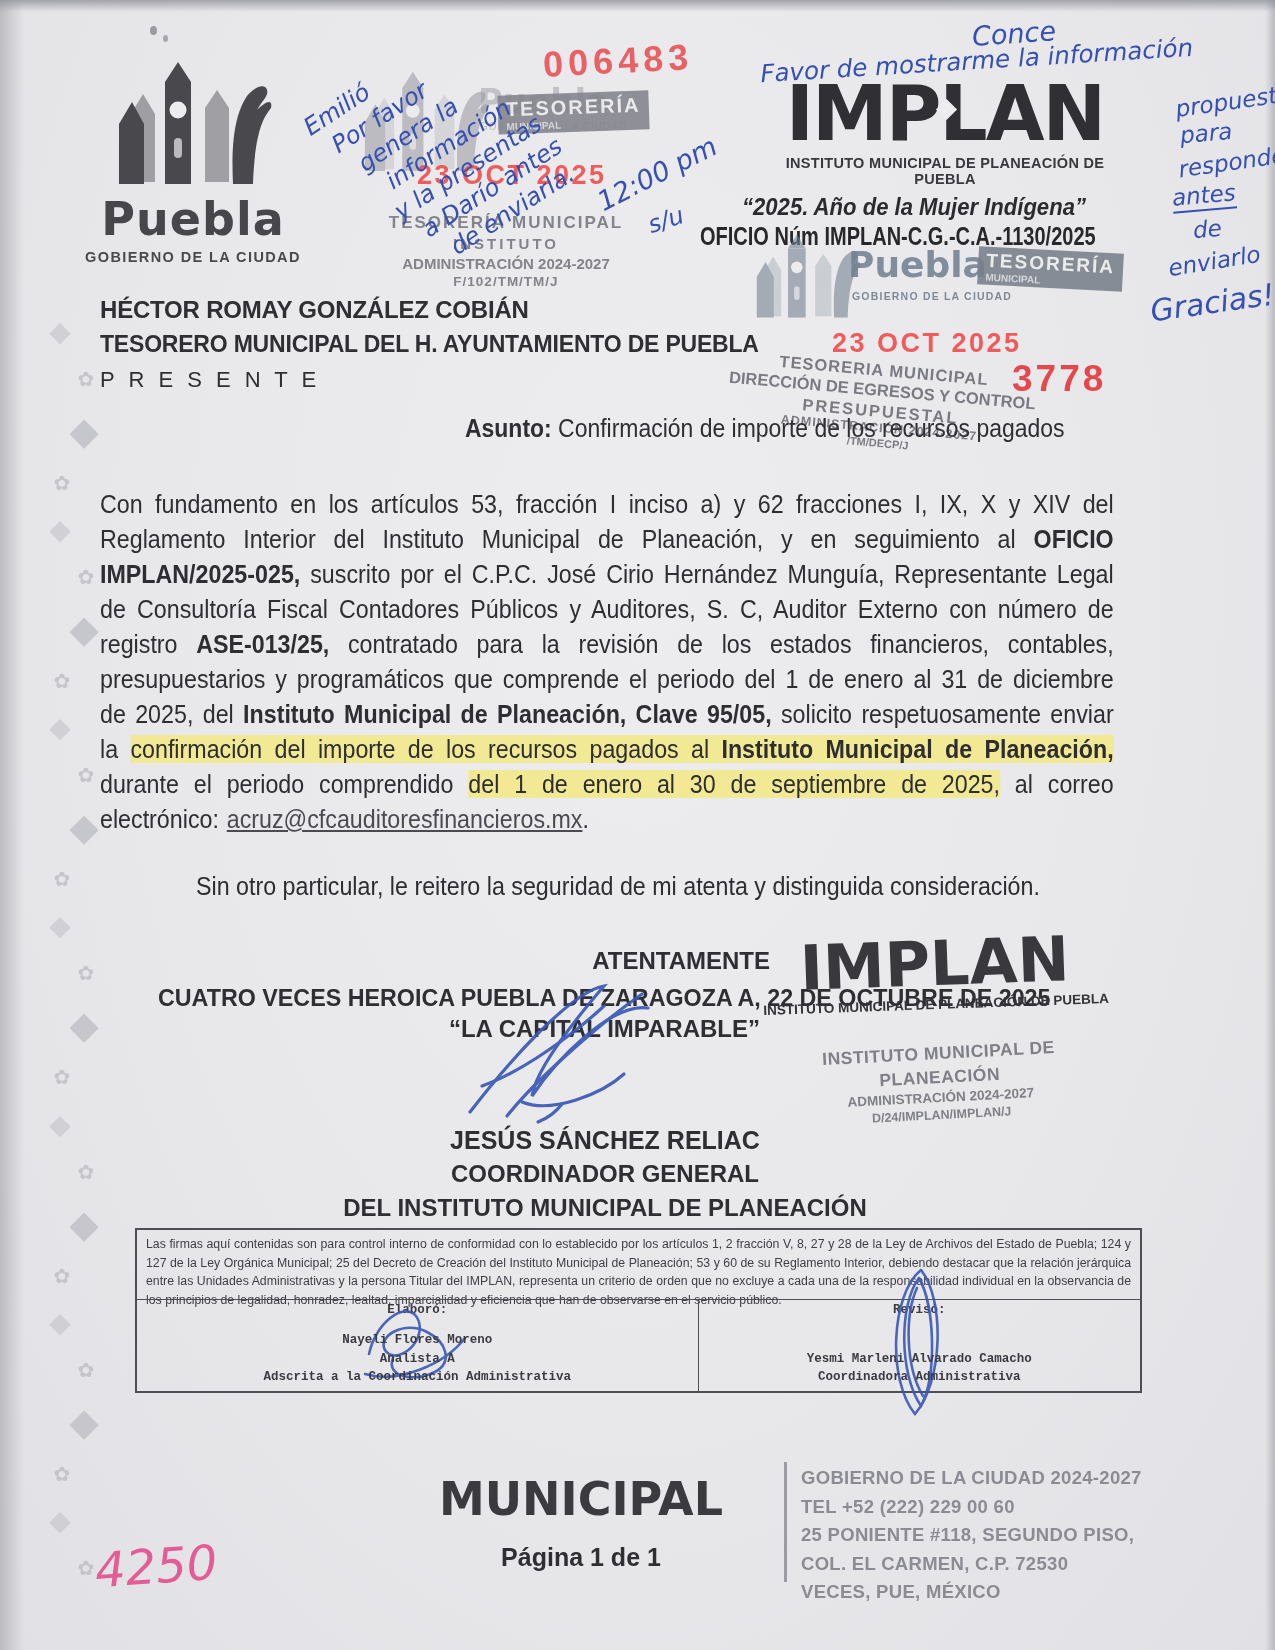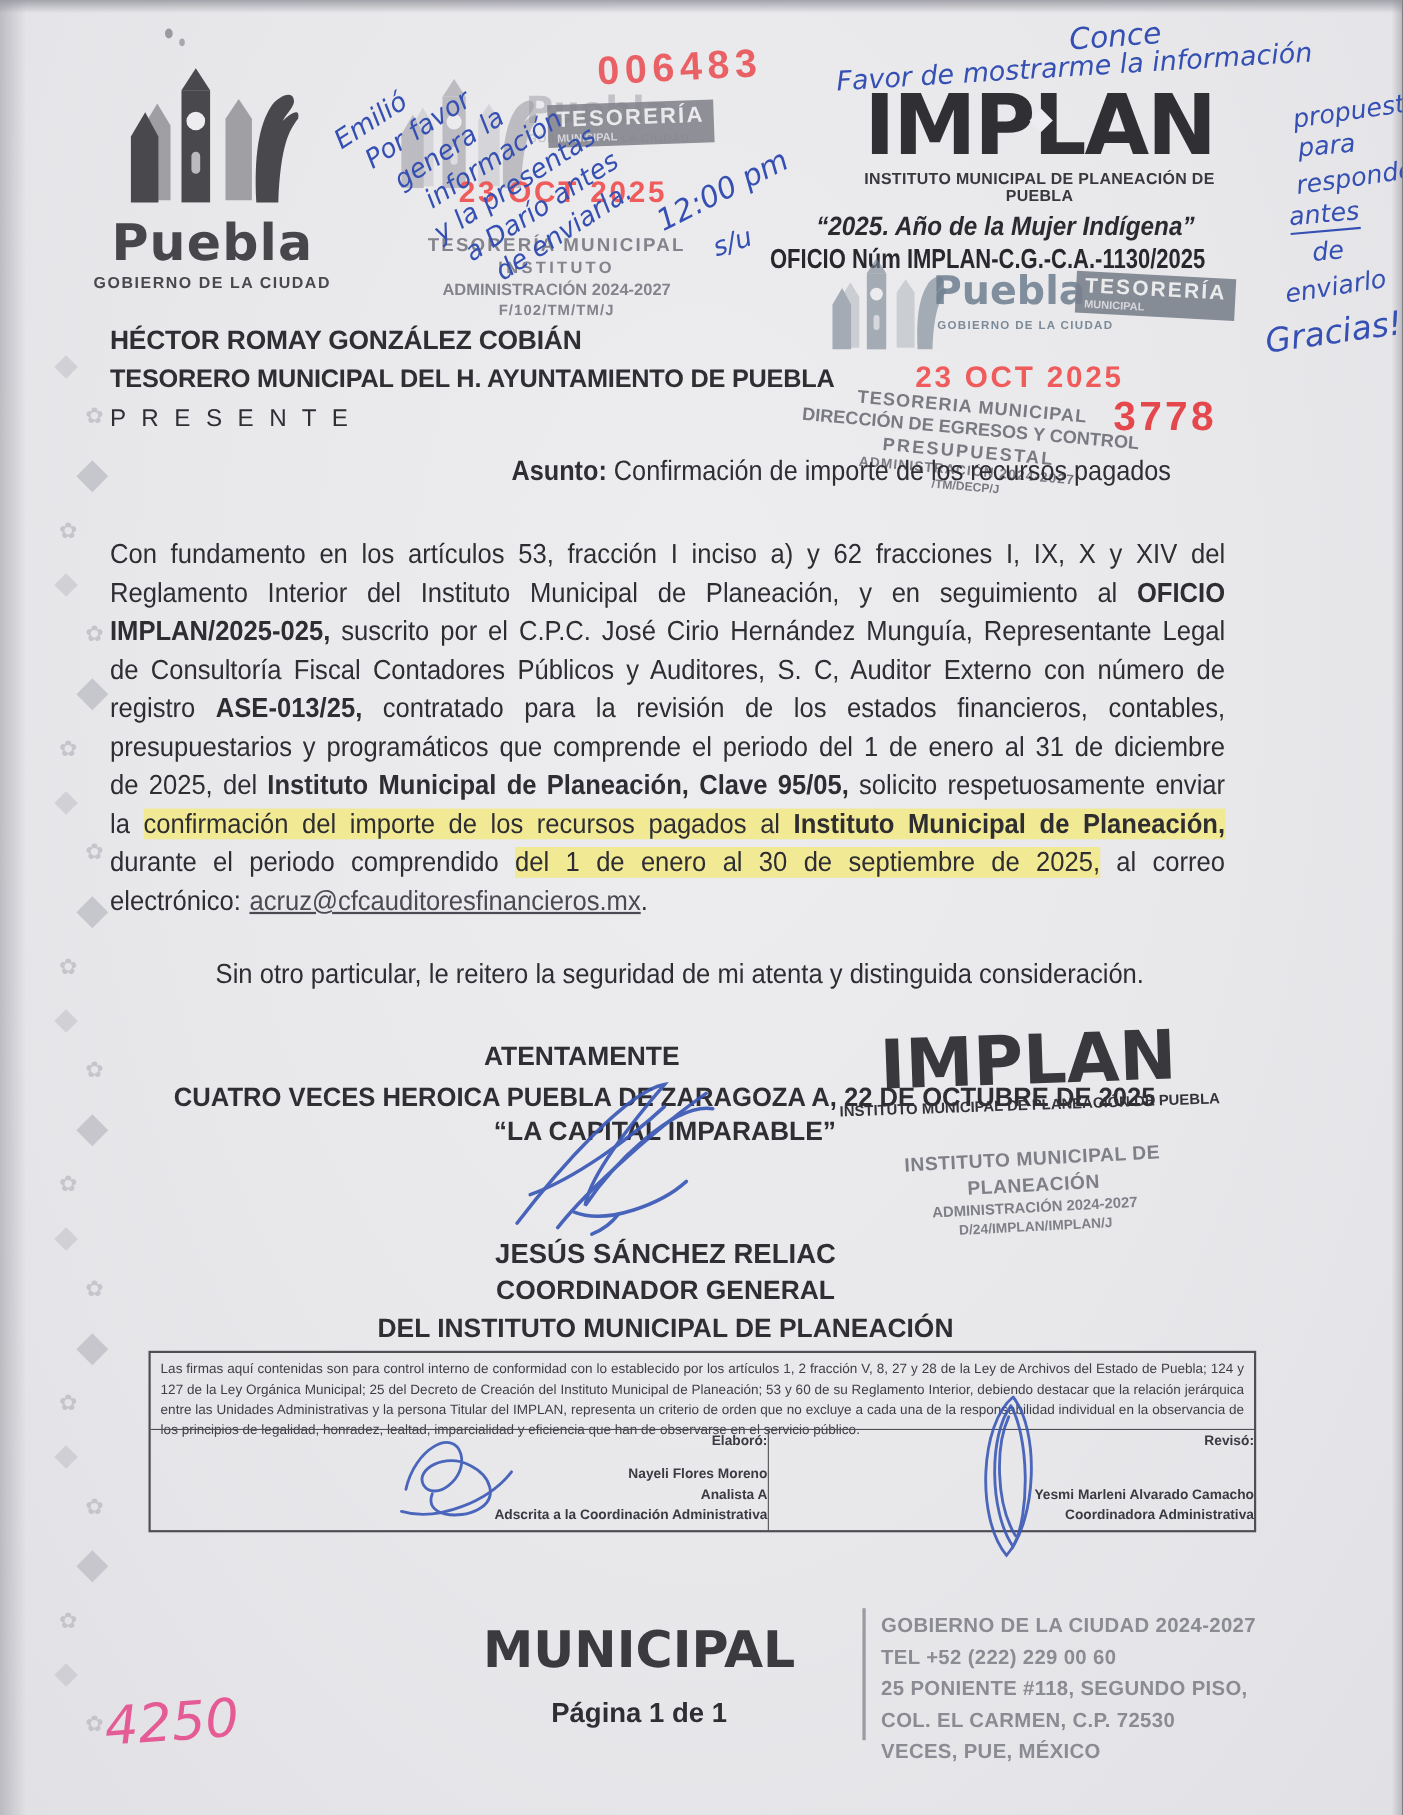--- a/index.html
+++ b/index.html
@@ -110,40 +110,40 @@
   .subject .lbl{font-weight:800;}
 
   
   .body-par{position:absolute;left:100px;top:487px;width:1090px;font-size:25px;line-height:35px;text-align:justify;color:#2d2d32;transform:scaleX(.93);transform-origin:left top;word-spacing:1.5px;}
   .body-par .b{font-weight:bold;}
   .body-par .h{background:rgba(243,232,125,.8);box-decoration-break:clone;}
   .body-par .u{text-decoration:underline;color:#4a4a52;}
   .closing{position:absolute;left:196px;top:872px;font-size:25px;white-space:nowrap;transform:scaleX(.93);transform-origin:left center;color:#2d2d32;}
 
   
-  .atent{position:absolute;left:440px;top:947px;width:330px;text-align:left;font-size:24px;font-weight:800;}
+  .atent{position:absolute;left:440px;top:947px;width:330px;text-align:right;font-size:24px;font-weight:800;}
   .citydate{position:absolute;left:158px;top:984px;width:900px;text-align:center;font-size:24px;font-weight:800;white-space:nowrap;transform:scaleX(.97);transform-origin:left center;}
   .slogan{position:absolute;left:432px;top:1015px;width:345px;text-align:center;font-size:24px;font-weight:800;}
   .implan-stamp{position:absolute;left:748px;top:933px;width:374px;text-align:center;transform:rotate(-2deg);}
   .implan-stamp .big{font-family:"DejaVu Sans",sans-serif;font-weight:bold;font-size:62px;line-height:1;color:#2b2b30;letter-spacing:0px;opacity:.93;}
   .implan-stamp .sub{font-size:13.5px;font-weight:bold;color:#333338;margin-top:2px;}
   .implan-gray{position:absolute;left:768px;top:1042px;width:344px;text-align:center;transform:rotate(-3deg);color:#7f7f88;font-weight:600;line-height:1.35;}
   .implan-gray .g1{font-size:17.5px;font-weight:bold;letter-spacing:.5px;}
   .implan-gray .g2{font-size:13.5px;}
   .implan-gray .g3{font-size:12.5px;}
   .sig-main{position:absolute;left:452px;top:972px;}
   .sig-name{position:absolute;left:400px;top:1126px;width:410px;text-align:center;font-size:25px;font-weight:800;}
   .sig-role1{position:absolute;left:430px;top:1160px;width:350px;text-align:center;font-size:24px;font-weight:800;}
   .sig-role2{position:absolute;left:330px;top:1194px;width:550px;text-align:center;font-size:24px;font-weight:800;}
 
   
   .control-box{position:absolute;left:135px;top:1228px;width:1007px;height:165px;border:2px solid #4e4e55;}
   .legal{padding:5px 9px 0 9px;font-size:12.3px;line-height:1.52;text-align:justify;color:#3e3e46;font-weight:500;}
   .sig-row{position:absolute;left:0;right:0;top:69px;bottom:0;border-top:1.5px solid #4e4e55;display:flex;}
-  .cell{position:relative;text-align:right;color:#3a3a42;}
+  .cell{position:relative;text-align:center;color:#3a3a42;font-family:Liberation Mono, monospace;}
   .cell-l{width:56%;border-right:1.5px solid #4e4e55;}
   .cell-r{flex:1;}
   .cell .lab{margin-top:3px;font-size:12.5px;font-weight:600;}
   .cell .names{position:absolute;left:0;right:0;bottom:4px;font-size:12.5px;font-weight:bold;line-height:1.5;}
   .cell svg{position:absolute;}
   .sig-nayeli{left:calc(50% - 70px);top:-8px;}
   .sig-yesmi{left:calc(50% - 48px);top:-38px;}
 
   
   .footer-logo{position:absolute;left:418px;top:1476px;width:326px;text-align:center;color:#3a3a3f;}

